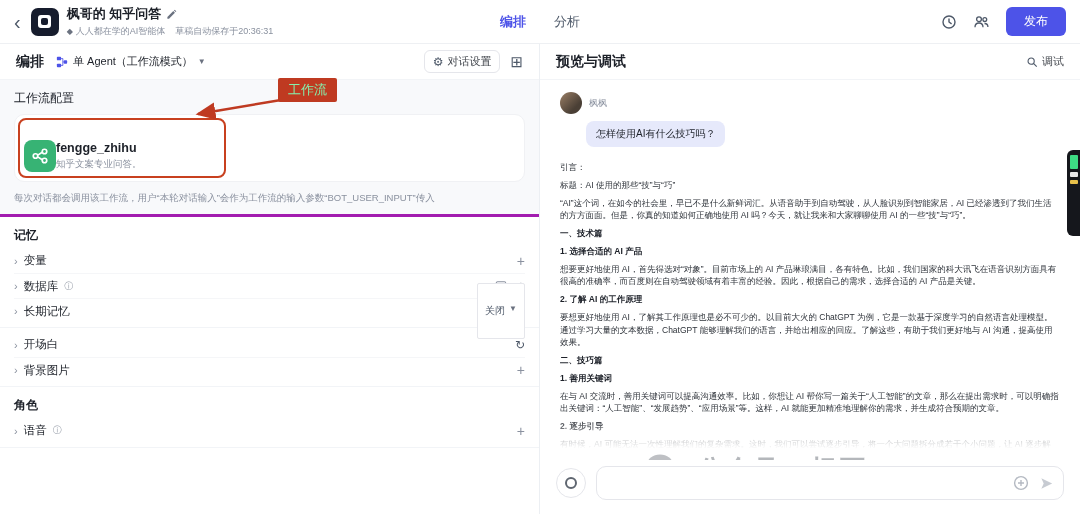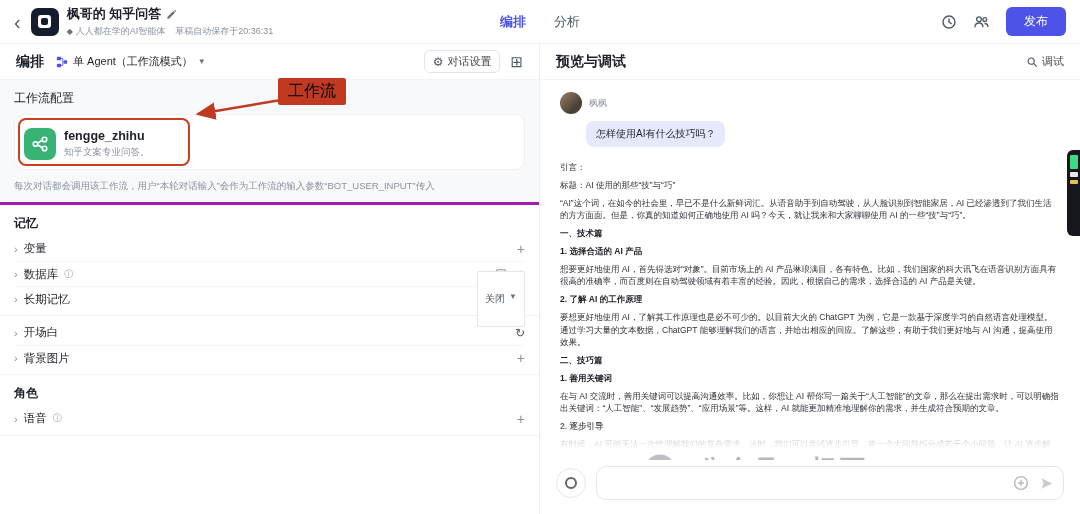--- a/index.html
+++ b/index.html
@@ -34,37 +34,37 @@
   .panel-title { font-size:14px; font-weight:700; }
   .mode { display:flex; align-items:center; gap:5px; font-size:11px; color:#1d2129; cursor:pointer;justify-content:flex-end; }
   .caret { font-size:8px; color:#6b7280; }
   .head-right { margin-left:auto; display:flex; align-items:center; gap:10px; color:#42464d; }
   .chip { display:flex; align-items:center; gap:4px; font-size:11px; border:1px solid #e5e6eb; border-radius:6px; padding:3px 8px; cursor:pointer; background:#fff; }
   .glyph { font-size:12px; line-height:1; color:#4e5969; }
 
   .wf-wrap { background:#f8f9fb; padding:10px 14px 10px; border-bottom:3px solid #a21caf; position:relative; }
   .wf-label { font-size:12px; color:#1d2129; margin-bottom:7px; }
   .wf-row { background:#fff; border:1px solid #f0f1f4; border-radius:10px; padding:3px; }
-  .wf-card { width:172px; display:flex; align-items:center; gap:8px; border:2px solid #c8401f; border-radius:8px; padding:8px 8px 4px 4px; cursor:pointer; background:#fff; }
+  .wf-card { width:208px; display:flex; align-items:center; border:2px solid #c8401f; border-radius:8px; padding:20px 8px 4px 4px; cursor:pointer; background:#fff; }
   .wf-icon { width:32px; height:32px; border-radius:8px; background:#37b374; flex:none; display:flex; align-items:center; justify-content:center; }
   .wf-name { font-size:12.5px; font-weight:700; line-height:1.2; }
   .wf-desc { font-size:9.5px; color:#8a919f; margin-top:2px; }
   .wf-note { font-size:9.5px; color:#8a919f; margin-top:9px; line-height:1.4; }
 
   .section { padding:4px 14px; border-bottom:1px solid #f2f4f7; }
   .section-title { font-size:12px; font-weight:700; padding:6px 0 4px; }
   .row { height:25px; display:flex; align-items:center; gap:6px; font-size:11.5px; cursor:pointer; }
   .row + .row { border-top:1px solid #f5f6f8; }
   .chev { font-size:11px; color:#8a919f; }
   .info { font-size:9px; color:#9aa0ab; }
   .row-end { margin-left:auto; display:flex; align-items:center; gap:10px; color:#8a919f; }
   .plus { font-size:14px; line-height:1; cursor:pointer; }
   .pill { display:flex; align-items:flex-start; gap:4px; border:1px solid #e5e6eb; border-radius:2px; padding:20px 7px; font-size:10px; color:#4e5969; cursor:pointer; background:#fff; }
 
-  .anno-label { position:absolute; left:278px; top:34px; z-index:7; background:#bf3a21; color:#000000; font-size:16px; padding:3px 10px; border-radius:2px; }
+  .anno-label { position:absolute; left:278px; top:34px; z-index:7; background:#bf3a21; color:#86efac; font-size:13px; padding:3px 10px; border-radius:2px; }
   .anno-arrow { position:absolute; left:0; top:0; z-index:6; pointer-events:none; }
 
   
   .chat { flex:1; padding:12px 20px 0; overflow:hidden; position:relative; }
   .user-head { display:flex; align-items:center; gap:7px; }
   .avatar { width:22px; height:22px; border-radius:50%; background:linear-gradient(135deg,#9b7f66,#4a3f35 70%); flex:none; }
   .user-name { font-size:9px; color:#8a919f; }
   .user-bubble { display:inline-block; margin:7px 0 0 26px; background:#e6e9fb; border-radius:8px; padding:6px 10px; font-size:10px; color:#1d2129; }
   .ai { margin-top:14px; }
   .p { font-size:8.5px; line-height:1.5; color:#2e333a; margin-top:5px; }

